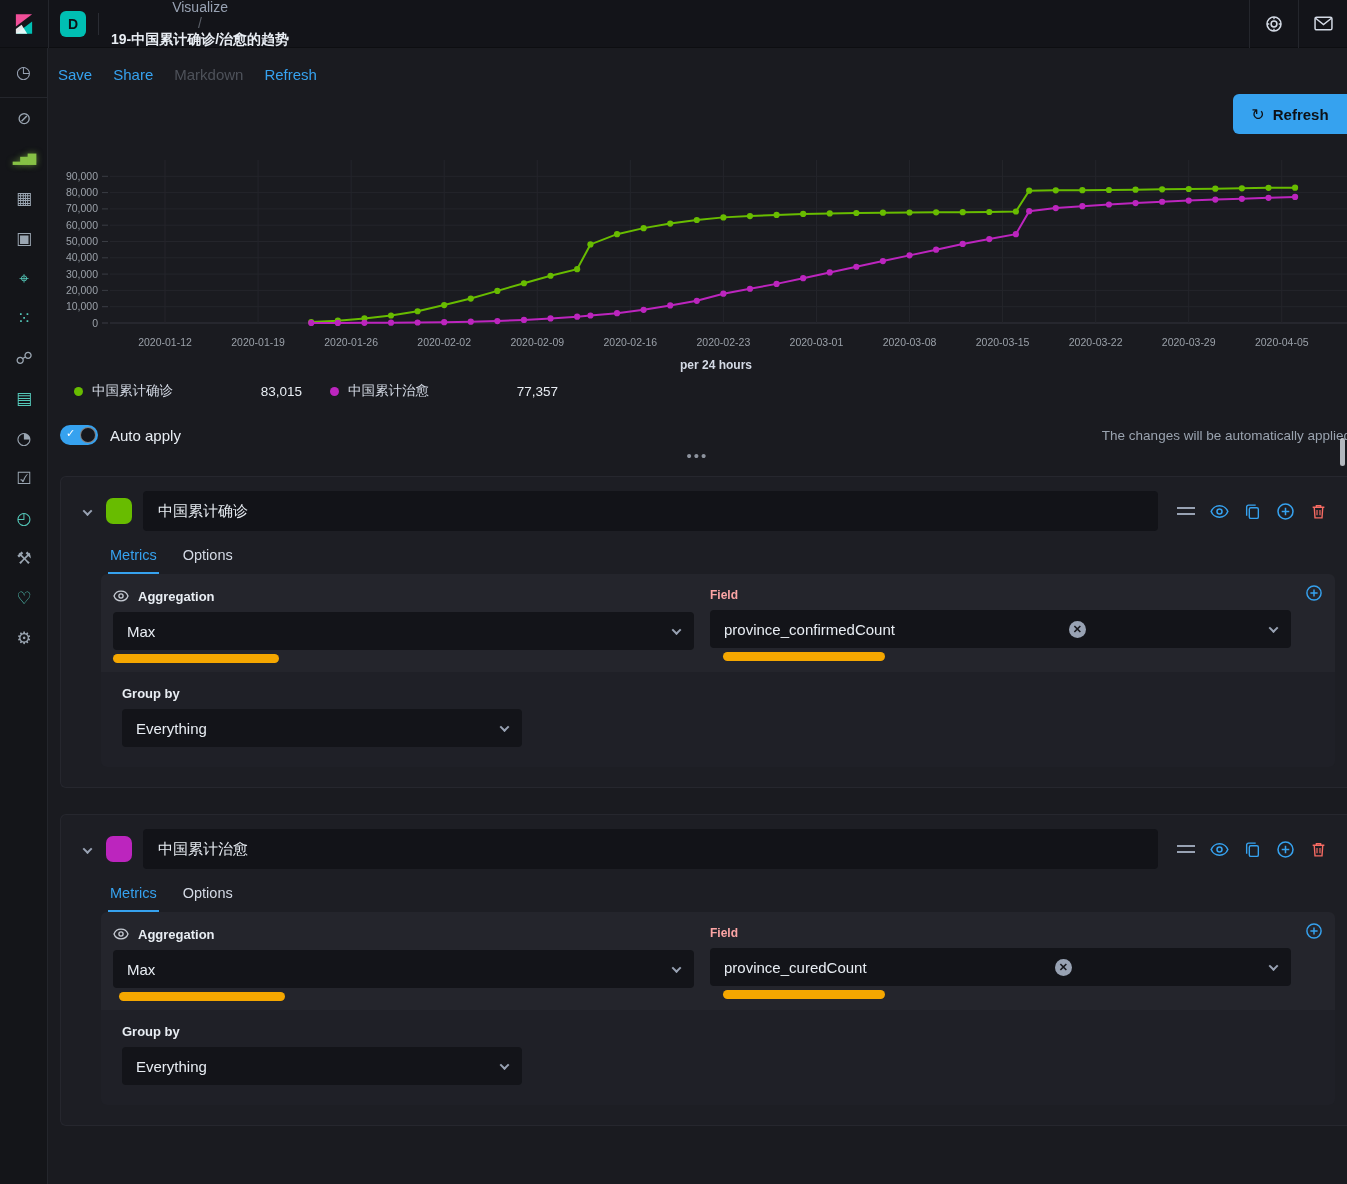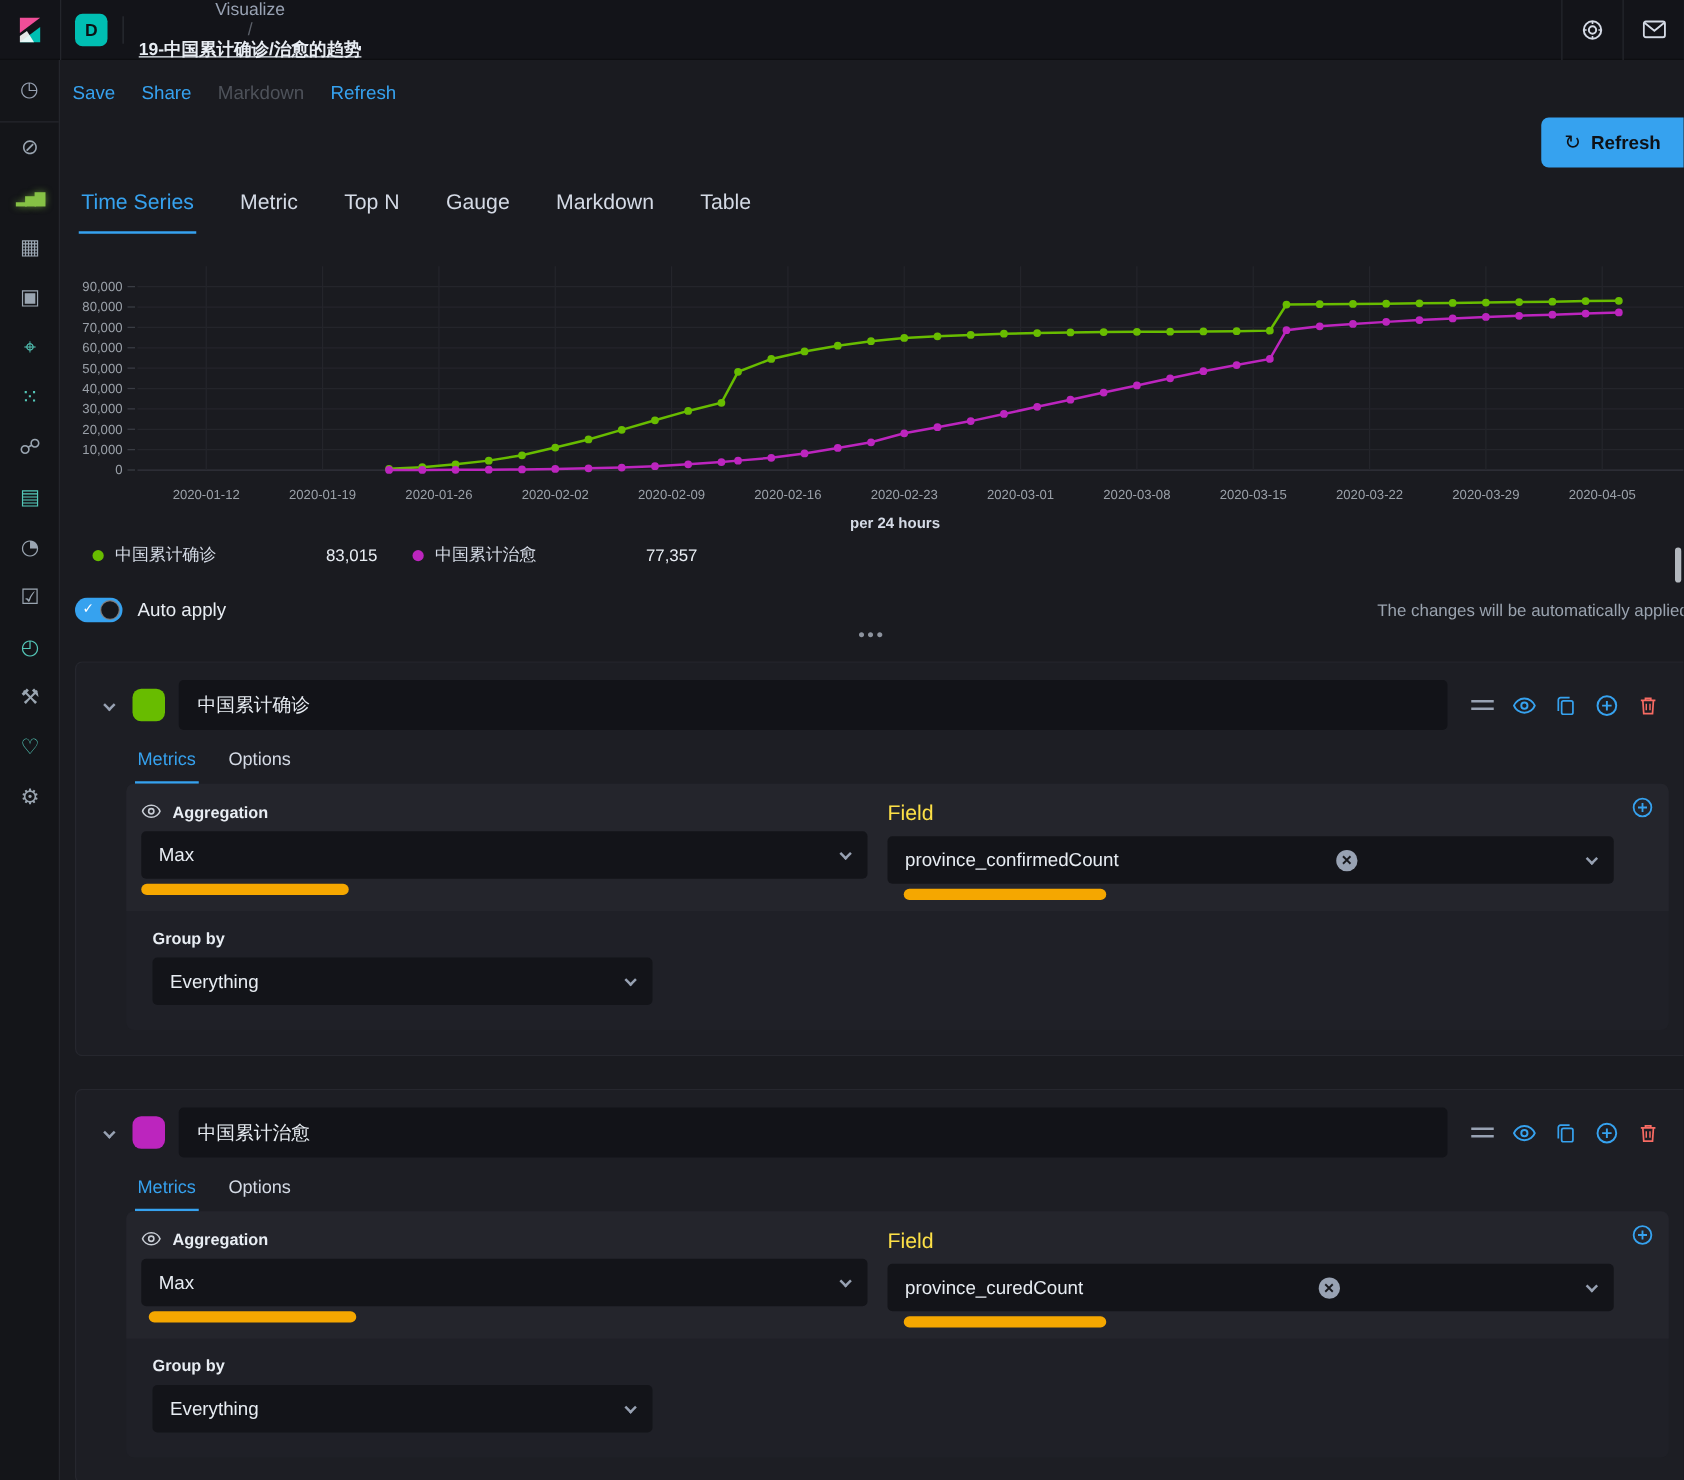--- a/index.html
+++ b/index.html
@@ -9,21 +9,21 @@
     font-family:"Liberation Sans", sans-serif;
     position:relative; font-size:14px;
   }
   
   .topbar { height:48px; background:#131419; display:flex; align-items:center; border-bottom:1px solid #0d0e11; position:relative; z-index:5;}
   .logo-box { width:49px; height:48px; display:flex; align-items:center; justify-content:center; border-right:1px solid #24262c;}
   .space-badge { width:26px; height:26px; border-radius:6px; background:#00BFB3; color:#0b1215; font-weight:bold; font-size:14px; display:flex; align-items:center; justify-content:center; margin:0 0 0 11px;}
   .tb-sep { width:1px; height:22px; background:#2a2c33; margin:0 12px;}
   .crumb-app { color:#98A2B3; font-size:14px;}
   .crumb-sep { color:#5b6069; margin:0 9px; font-size:14px;}
-  .crumb-title { color:#E8EDF3; font-weight:bold; font-size:14px;text-decoration:underline;}
+  .crumb-title { color:#E8EDF3; font-weight:bold; font-size:14px;}
   .tb-spacer { flex:1; }
   .tb-icon { width:49px; height:48px; display:flex; align-items:center; justify-content:center; border-left:1px solid #24262c; color:#D4DAE5; cursor:pointer;}
   
   .sidebar { position:absolute; left:0; top:48px; bottom:0; width:48px; background:#141519; border-right:1px solid #24262c; z-index:4;}
   .sb-recent { height:50px; display:flex; align-items:center; justify-content:center; border-bottom:1px solid #24262c; color:#98A2B3;}
   .sb-item { height:40px; width:48px; display:flex; align-items:center; justify-content:center; background:none; border:none; cursor:pointer;}
   .sb-glyph { font-size:17px; line-height:1; font-family:"DejaVu Sans", sans-serif;}
   .sb-glyph.bars { font-size:11px; letter-spacing:-1px;}
   
   .content { margin-left:48px; position:relative;}
@@ -73,21 +73,21 @@
   .drag-handle { display:flex; flex-direction:column; gap:4px; cursor:grab;}
   .drag-handle i { display:block; width:18px; height:2px; background:#98A2B3;}
   .icon-btn { background:none; border:none; cursor:pointer; color:#36A2EF; display:flex; align-items:center;}
   .icon-btn.danger { color:#F86B63;}
   .metric-tabs { display:flex; gap:22px; padding-left:47px; margin-top:2px;}
   .mtab { font-size:14.5px; color:#D4DAE5; padding:6px 2px 9px; cursor:pointer; border-bottom:2px solid transparent;}
   .mtab.active { color:#36A2EF; border-bottom-color:#36A2EF;}
   .metrics-panel { margin:0 12px 0 40px; background:#24252C; border-radius:6px 6px 0 0; padding:14px 44px 22px 12px; position:relative; display:flex; gap:16px;}
   .mp-col { flex:1 1 50%; position:relative;}
   .label-row { display:flex; align-items:center; gap:9px; margin-bottom:8px; font-size:13px; font-weight:bold; color:#E8EDF3;}
-  .field-label { margin-bottom:8px; font-size:17px; font-weight:normal; color:#fde047;}
+  .field-label { margin-bottom:8px; font-size:12px; font-weight:bold; color:#fca5a5;}
   .select { height:38px; background:#131419; border-radius:4px; display:flex; align-items:center; padding:0 14px; font-size:15px; color:#E8EDF3; cursor:pointer;}
   .select .chev { margin-left:auto; color:#98A2B3;}
   .clear-btn { margin-left:auto; margin-right:10px; width:17px; height:17px; border-radius:50%; background:#98A2B3; color:#16171C; display:flex; align-items:center; justify-content:center; font-size:11px; font-weight:bold; border:none; cursor:pointer;}
   .hl-bar { height:9px; border-radius:5px; background:#F5A700; margin-top:4px; position:absolute;}
   .panel-plus { position:absolute; right:12px; top:10px;}
   .groupby { margin:0 12px 20px 40px; background:#1F2027; border-radius:0 0 6px 6px; padding:14px 16px 20px 21px;}
   .gb-label { font-size:13px; font-weight:bold; color:#E8EDF3; margin-bottom:8px;}
   .gb-select { width:400px;}
   
   .scroll-thumb { position:absolute; right:2px; top:438px; width:5px; height:28px; border-radius:3px; background:#cfd4da; opacity:.85;}
@@ -186,28 +186,20 @@
     <span class="menu-link">Refresh</span>
   </div>
 
   <div class="picker-row">
     <button class="refresh-btn">
       <span class="refresh-glyph">↻</span>
       <span>Refresh</span>
     </button>
   </div>
 
-  <div class="viz-tabs">
-    <div class="viz-tab active">Time Series</div>
-    <div class="viz-tab">Metric</div>
-    <div class="viz-tab">Top N</div>
-    <div class="viz-tab">Gauge</div>
-    <div class="viz-tab">Markdown</div>
-    <div class="viz-tab">Table</div>
-  </div>
 
   <div class="chart-wrap">
     <svg id="tsvb-chart" width="1299" height="240" viewBox="0 0 1299 240">
         <line x1="62" x2="1299" y1="183" y2="183" stroke="#33353C" stroke-width="1"></line>
         <line x1="54" x2="60" y1="183" y2="183" stroke="#3A3D44" stroke-width="1"></line>
         <text x="50" y="186.5" text-anchor="end" fill="#9AA0A8" font-size="10.5">0</text>
         <line x1="62" x2="1299" y1="166.7" y2="166.7" stroke="#24252B" stroke-width="1"></line>
         <line x1="54" x2="60" y1="166.7" y2="166.7" stroke="#3A3D44" stroke-width="1"></line>
         <text x="50" y="170.2" text-anchor="end" fill="#9AA0A8" font-size="10.5">10,000</text>
         <line x1="62" x2="1299" y1="150.4" y2="150.4" stroke="#24252B" stroke-width="1"></line>

